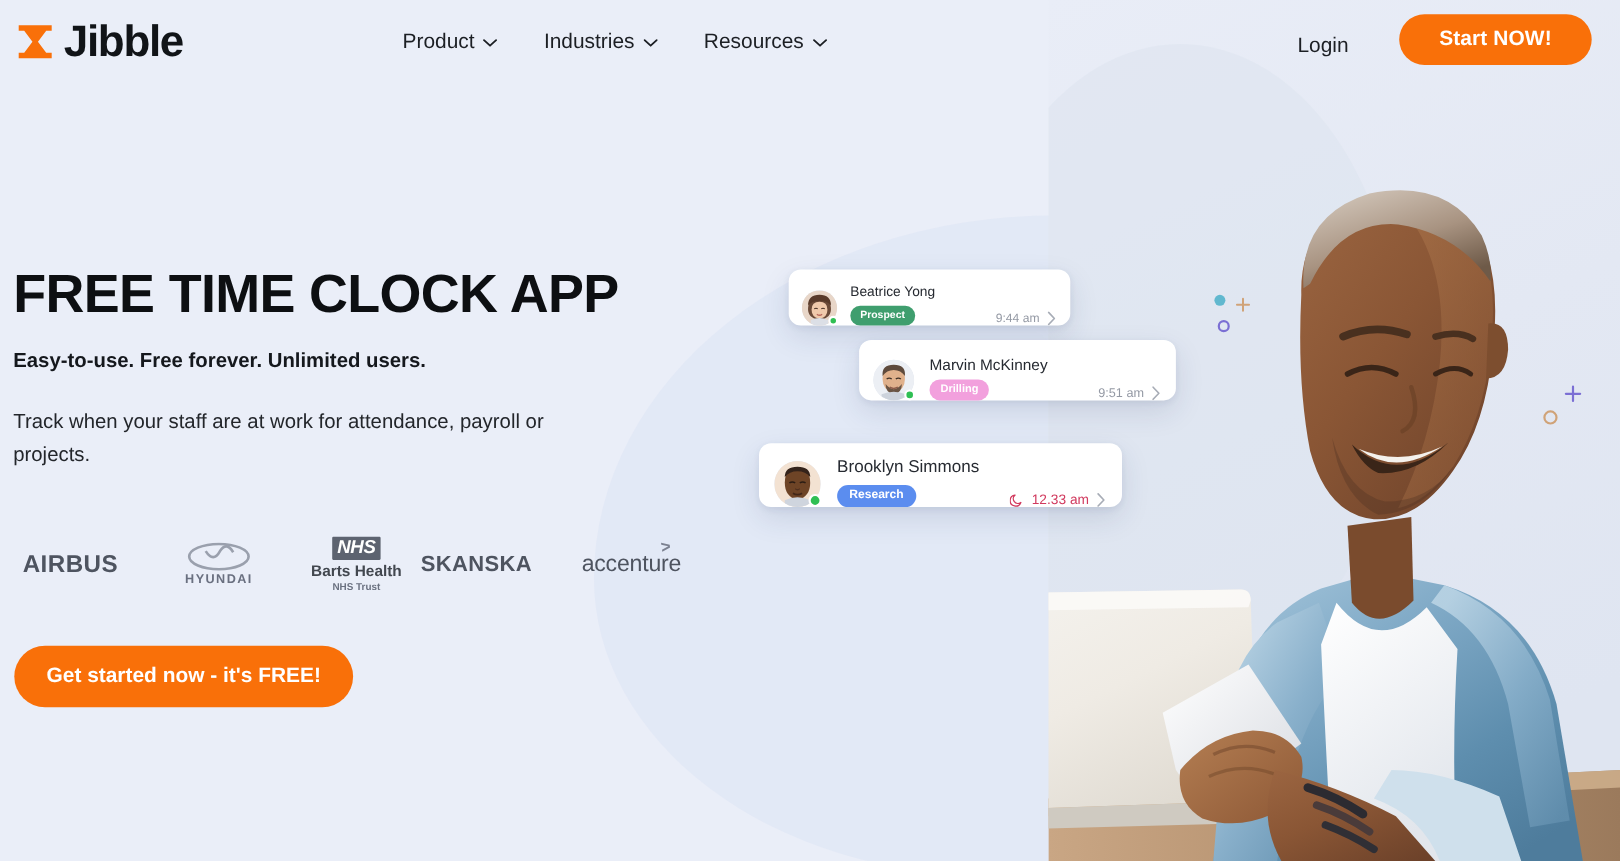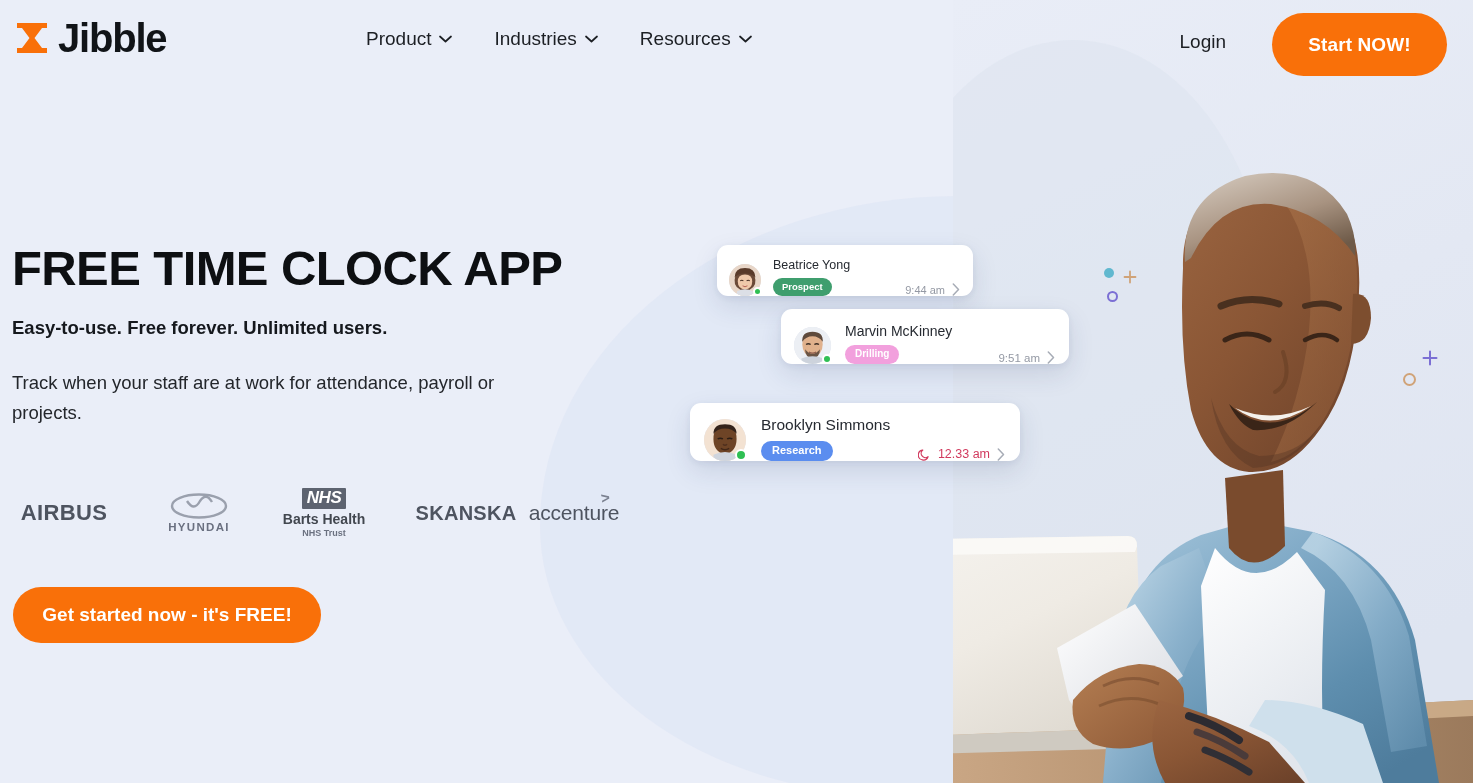--- a/index.html
+++ b/index.html
@@ -89,21 +89,21 @@
     position: absolute;
     right: 247px; top: 31px;
     font-size: 19px;
     color: #1c1f24;
     cursor: pointer;
   }
 
   .cta-top {
     position: absolute;
     right: 26px; top: 13px;
-    width: 175px; height: 63px;
+    width: 175px; height: 46px;
     background: #f97009;
     border: none;
     border-radius: 32px;
     color: #ffffff;
     font-size: 19px;
     font-weight: 700;
     font-family: inherit;
     cursor: pointer;
     letter-spacing: .1px;
   }
@@ -151,21 +151,21 @@
     height: 52px;
     display: flex;
     flex-direction: column;
     align-items: center;
     justify-content: center;
     color: #5d6370;
   }
   .b-airbus { left: 0px;   width: 100px; }
   .b-hyundai{ left: 138px; width: 94px;  }
   .b-nhs    { left: 255px; width: 110px; }
-  .b-skanska{ left: 393px; width: 118px; }
+  .b-skanska{ left: 360px; width: 118px; }
   .b-acc    { left: 500px; width: 120px; }
 
   .airbus-word {
     font-size: 22px; font-weight: 700; letter-spacing: .4px; color: #4e5460;
   }
   .hyundai-word {
     font-size: 11.5px; font-weight: 700; letter-spacing: 1.3px; color: #6a7080;
     margin-top: 2px;
   }
   .nhs-box {

